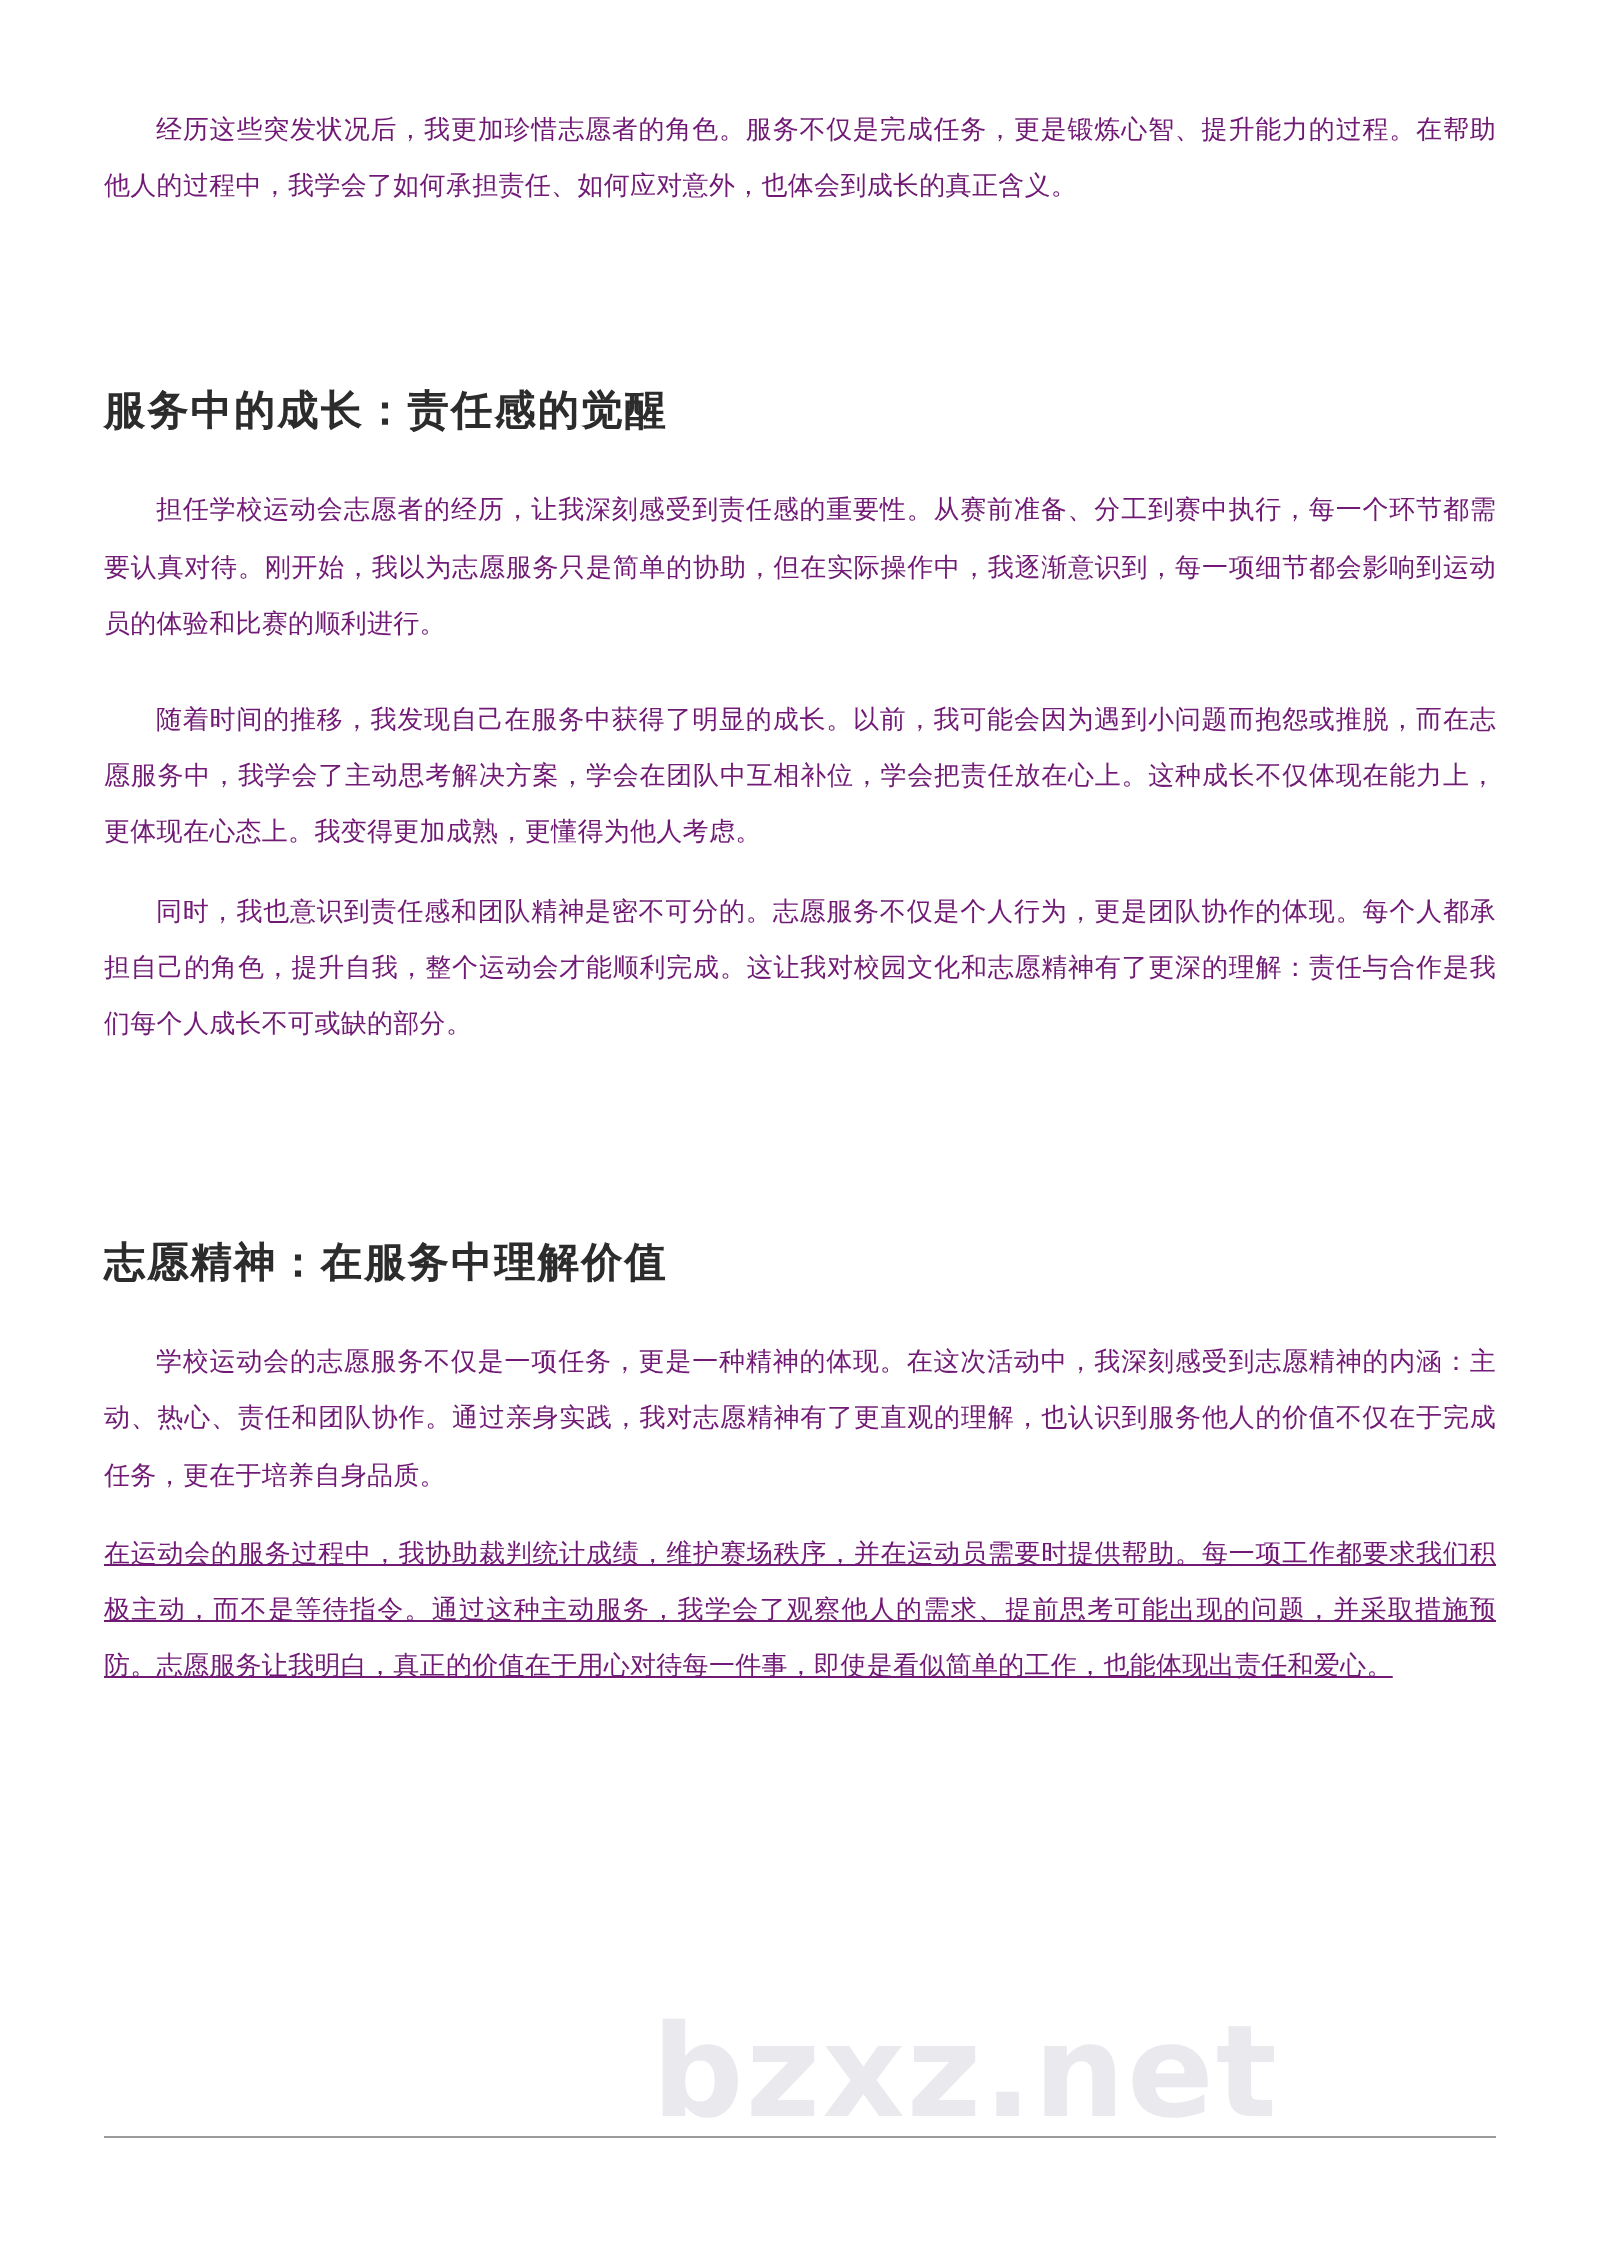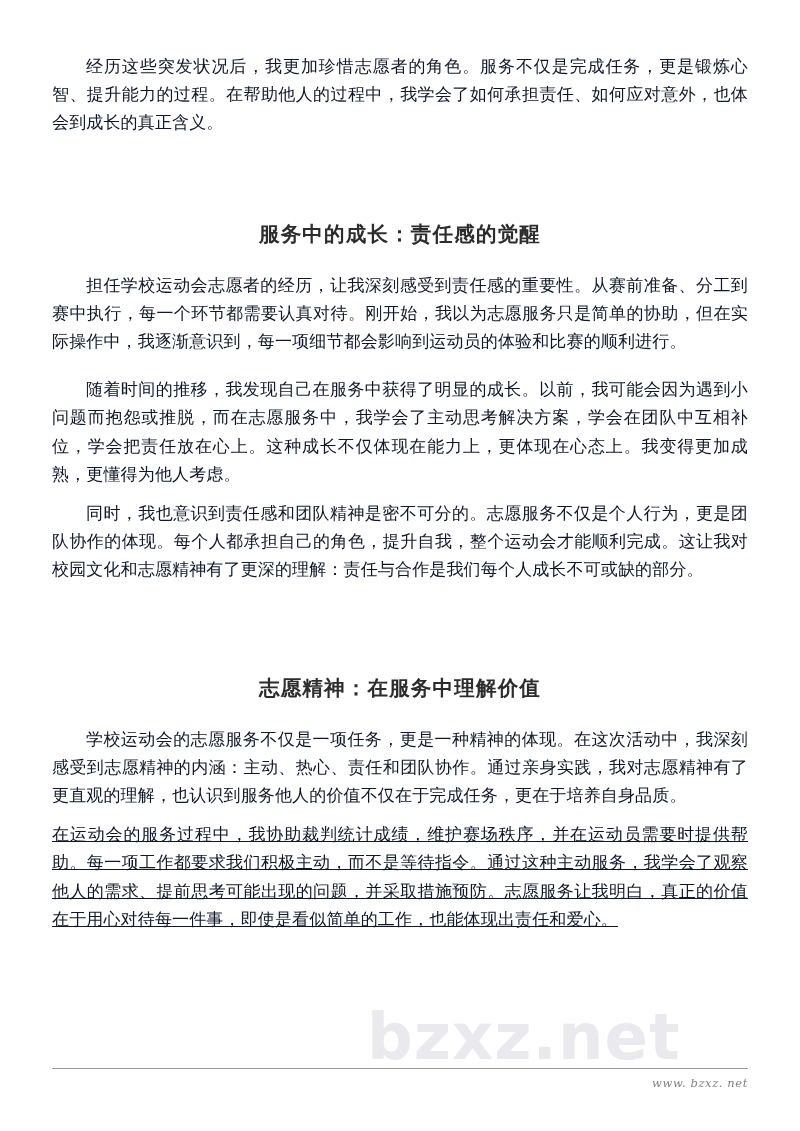--- a/index.html
+++ b/index.html
@@ -30,51 +30,50 @@
     left: 326px;
     top: 1000px;
     font-family: "DejaVu Sans", "Liberation Sans", sans-serif;
     font-size: 64px;
     font-weight: bold;
     letter-spacing: 1px;
     color: #e9e9ee;
     z-index: 0;
     white-space: nowrap;
     user-select: none;
-    margin-left: 41px;
   }
 
   .content {
     position: relative;
     z-index: 2;
   }
 
   
   p.para {
     margin: 0 0 2px 0;
-    font-size: 17px;
+    font-size: 13px;
     line-height: 28.2px;
     text-align: justify;
     text-justify: inter-ideograph;
     text-indent: 2em;
-    color: #0f172a;
+    color: #701a75;
     letter-spacing: 0.15px;
     font-family: "DejaVu Serif", "Liberation Serif", serif;
   }
   p.para.noindent {
     text-indent: 0;
     text-decoration: underline;
   }
 
   
   h2.heading {
     margin: 0;
     font-size: 20.5px;
     font-weight: bold;
-    text-align: center;
+    text-align: left;
     color: #2c2c2c;
     letter-spacing: 1.2px;
     line-height: 30px;
     font-family: "DejaVu Serif", "Liberation Serif", serif;
   }
 
   
   .gap-intro-to-h1 { height: 80px; }
   .gap-h1-to-body  { height: 22px; }
   .gap-para        { height: 9px; }
@@ -141,16 +140,15 @@
 
     <p class="para">学校运动会的志愿服务不仅是一项任务，更是一种精神的体现。在这次活动中，我深刻感受到志愿精神的内涵：主动、热心、责任和团队协作。通过亲身实践，我对志愿精神有了更直观的理解，也认识到服务他人的价值不仅在于完成任务，更在于培养自身品质。</p>
     <div class="gap-para"></div>
 
     <p class="para noindent">在运动会的服务过程中，我协助裁判统计成绩，维护赛场秩序，并在运动员需要时提供帮助。每一项工作都要求我们积极主动，而不是等待指令。通过这种主动服务，我学会了观察他人的需求、提前思考可能出现的问题，并采取措施预防。志愿服务让我明白，真正的价值在于用心对待每一件事，即使是看似简单的工作，也能体现出责任和爱心。</p>
 
   </div>
 
   <div class="footer">
     <hr class="footer-rule">
-    <div class="footer-url">www. bzxz. net</div>
   </div>
 
 </div>
 
 </body></html>

